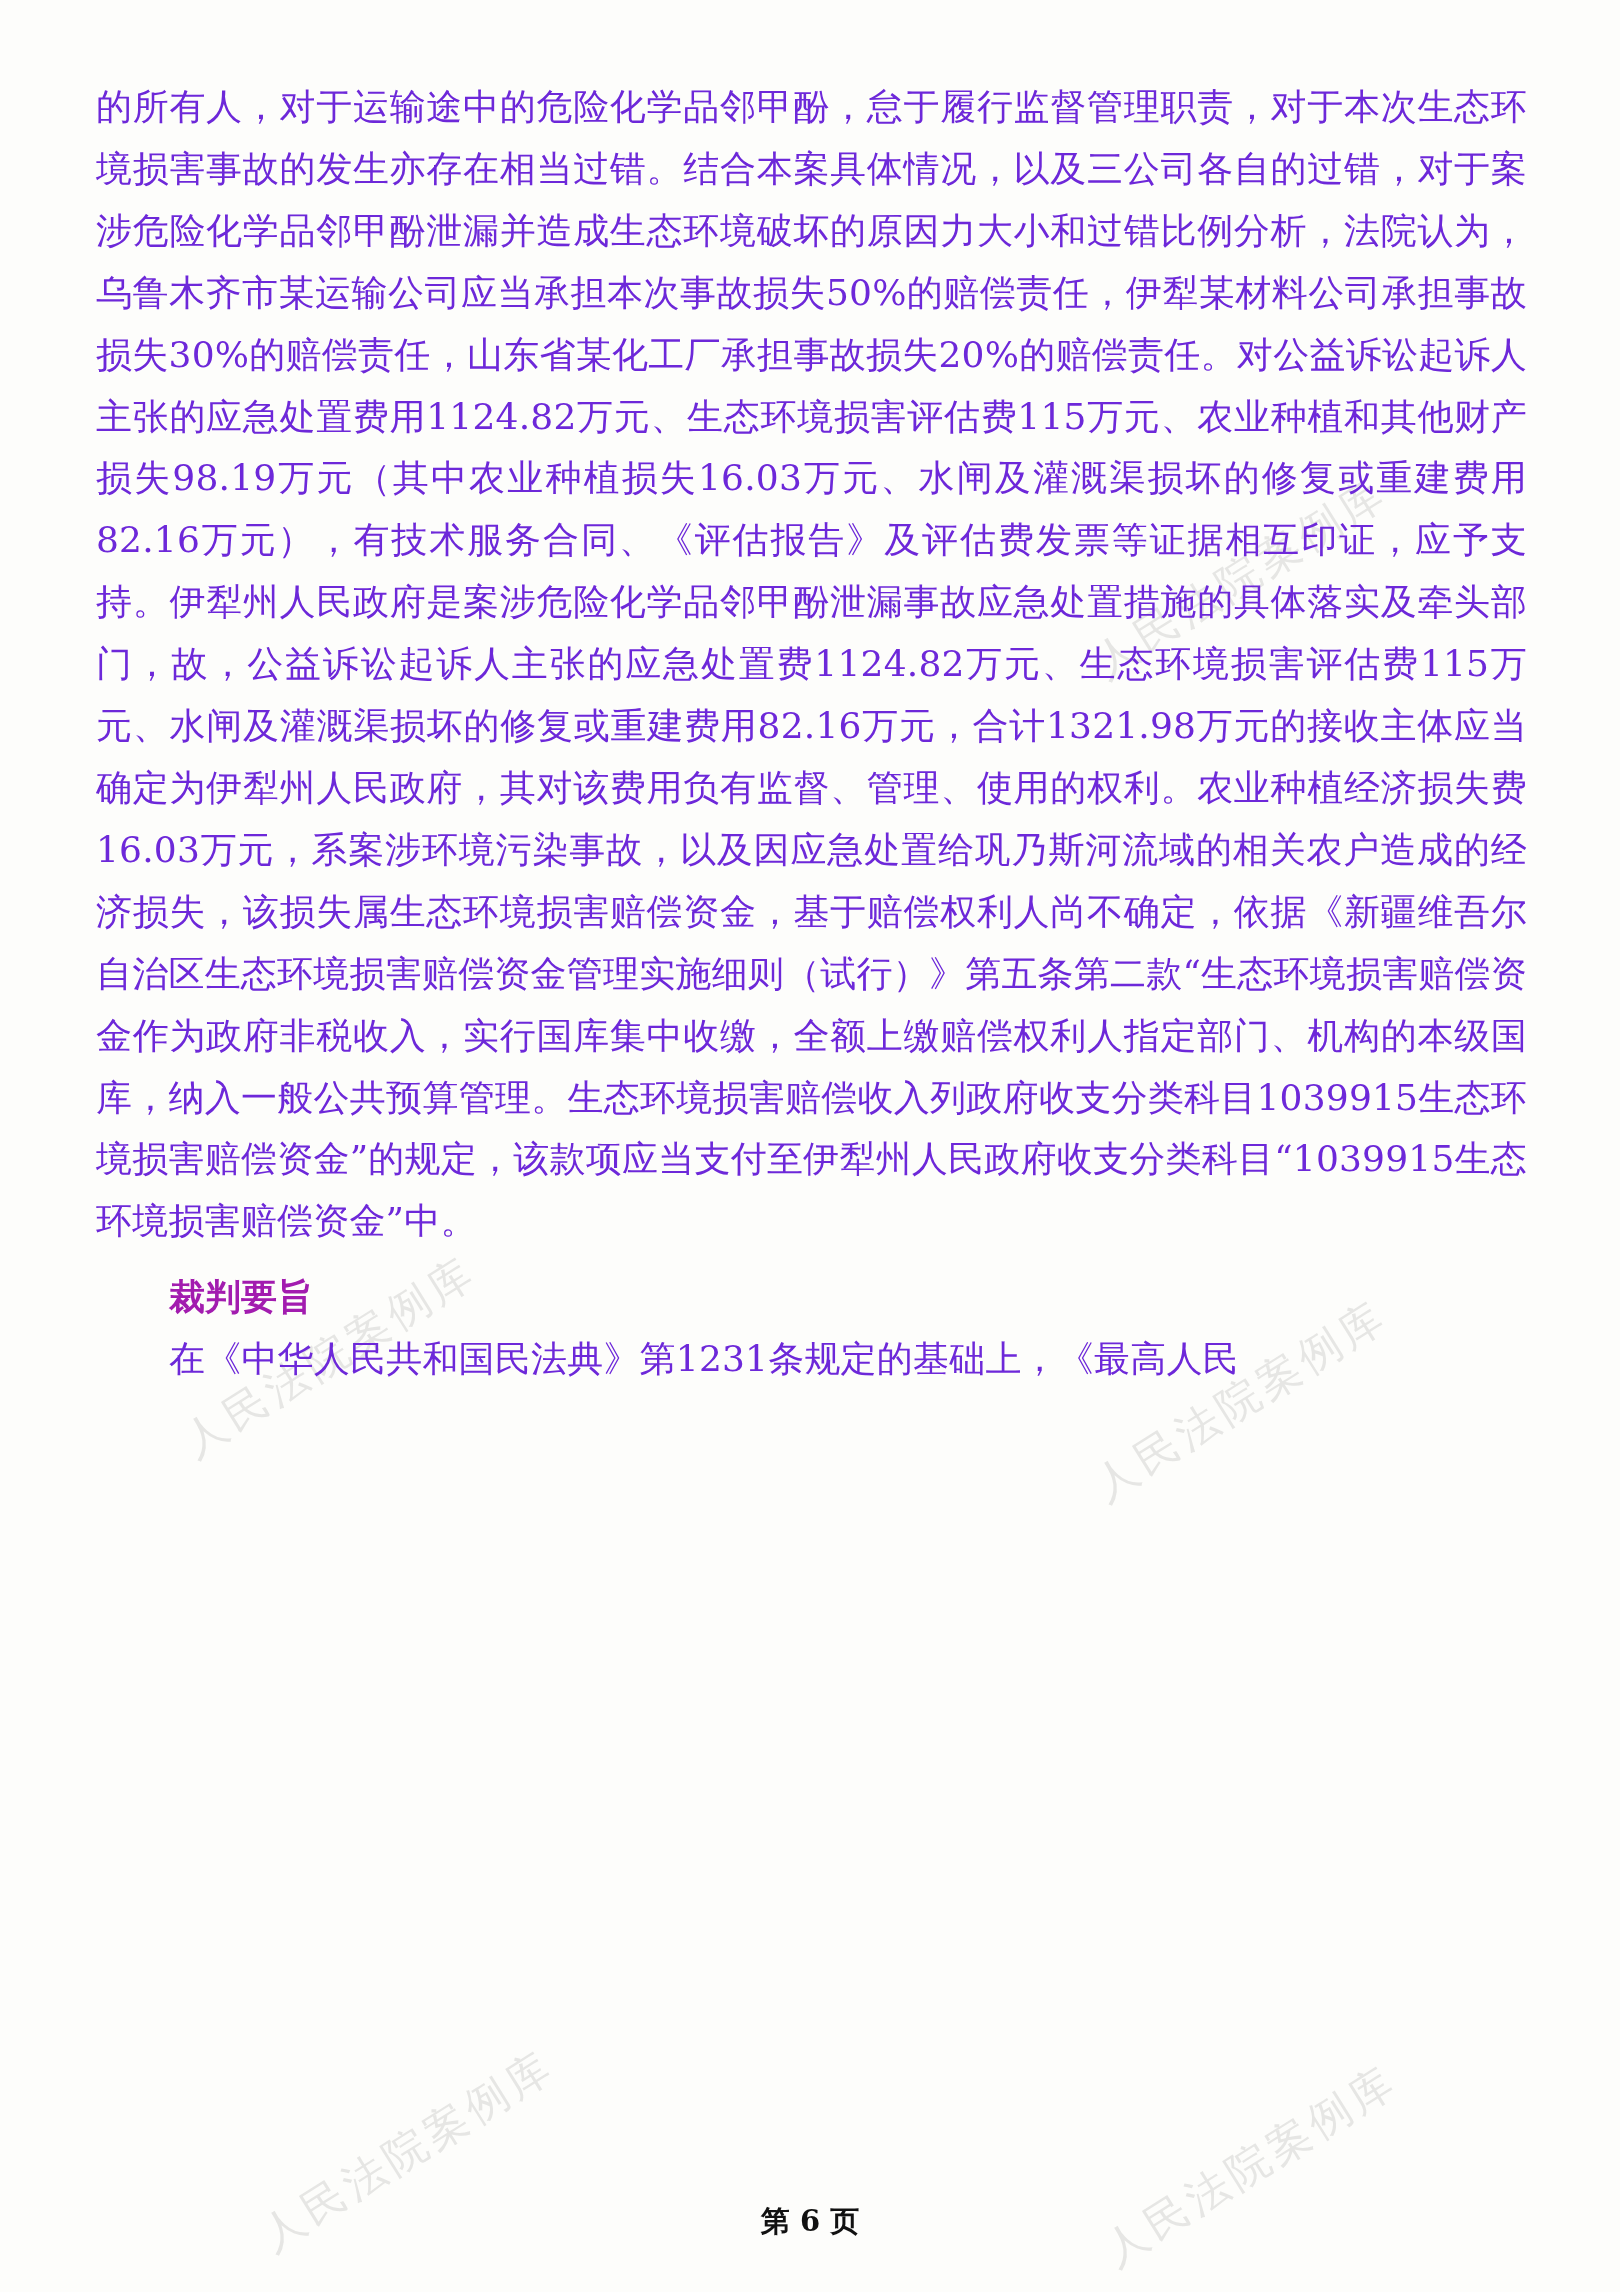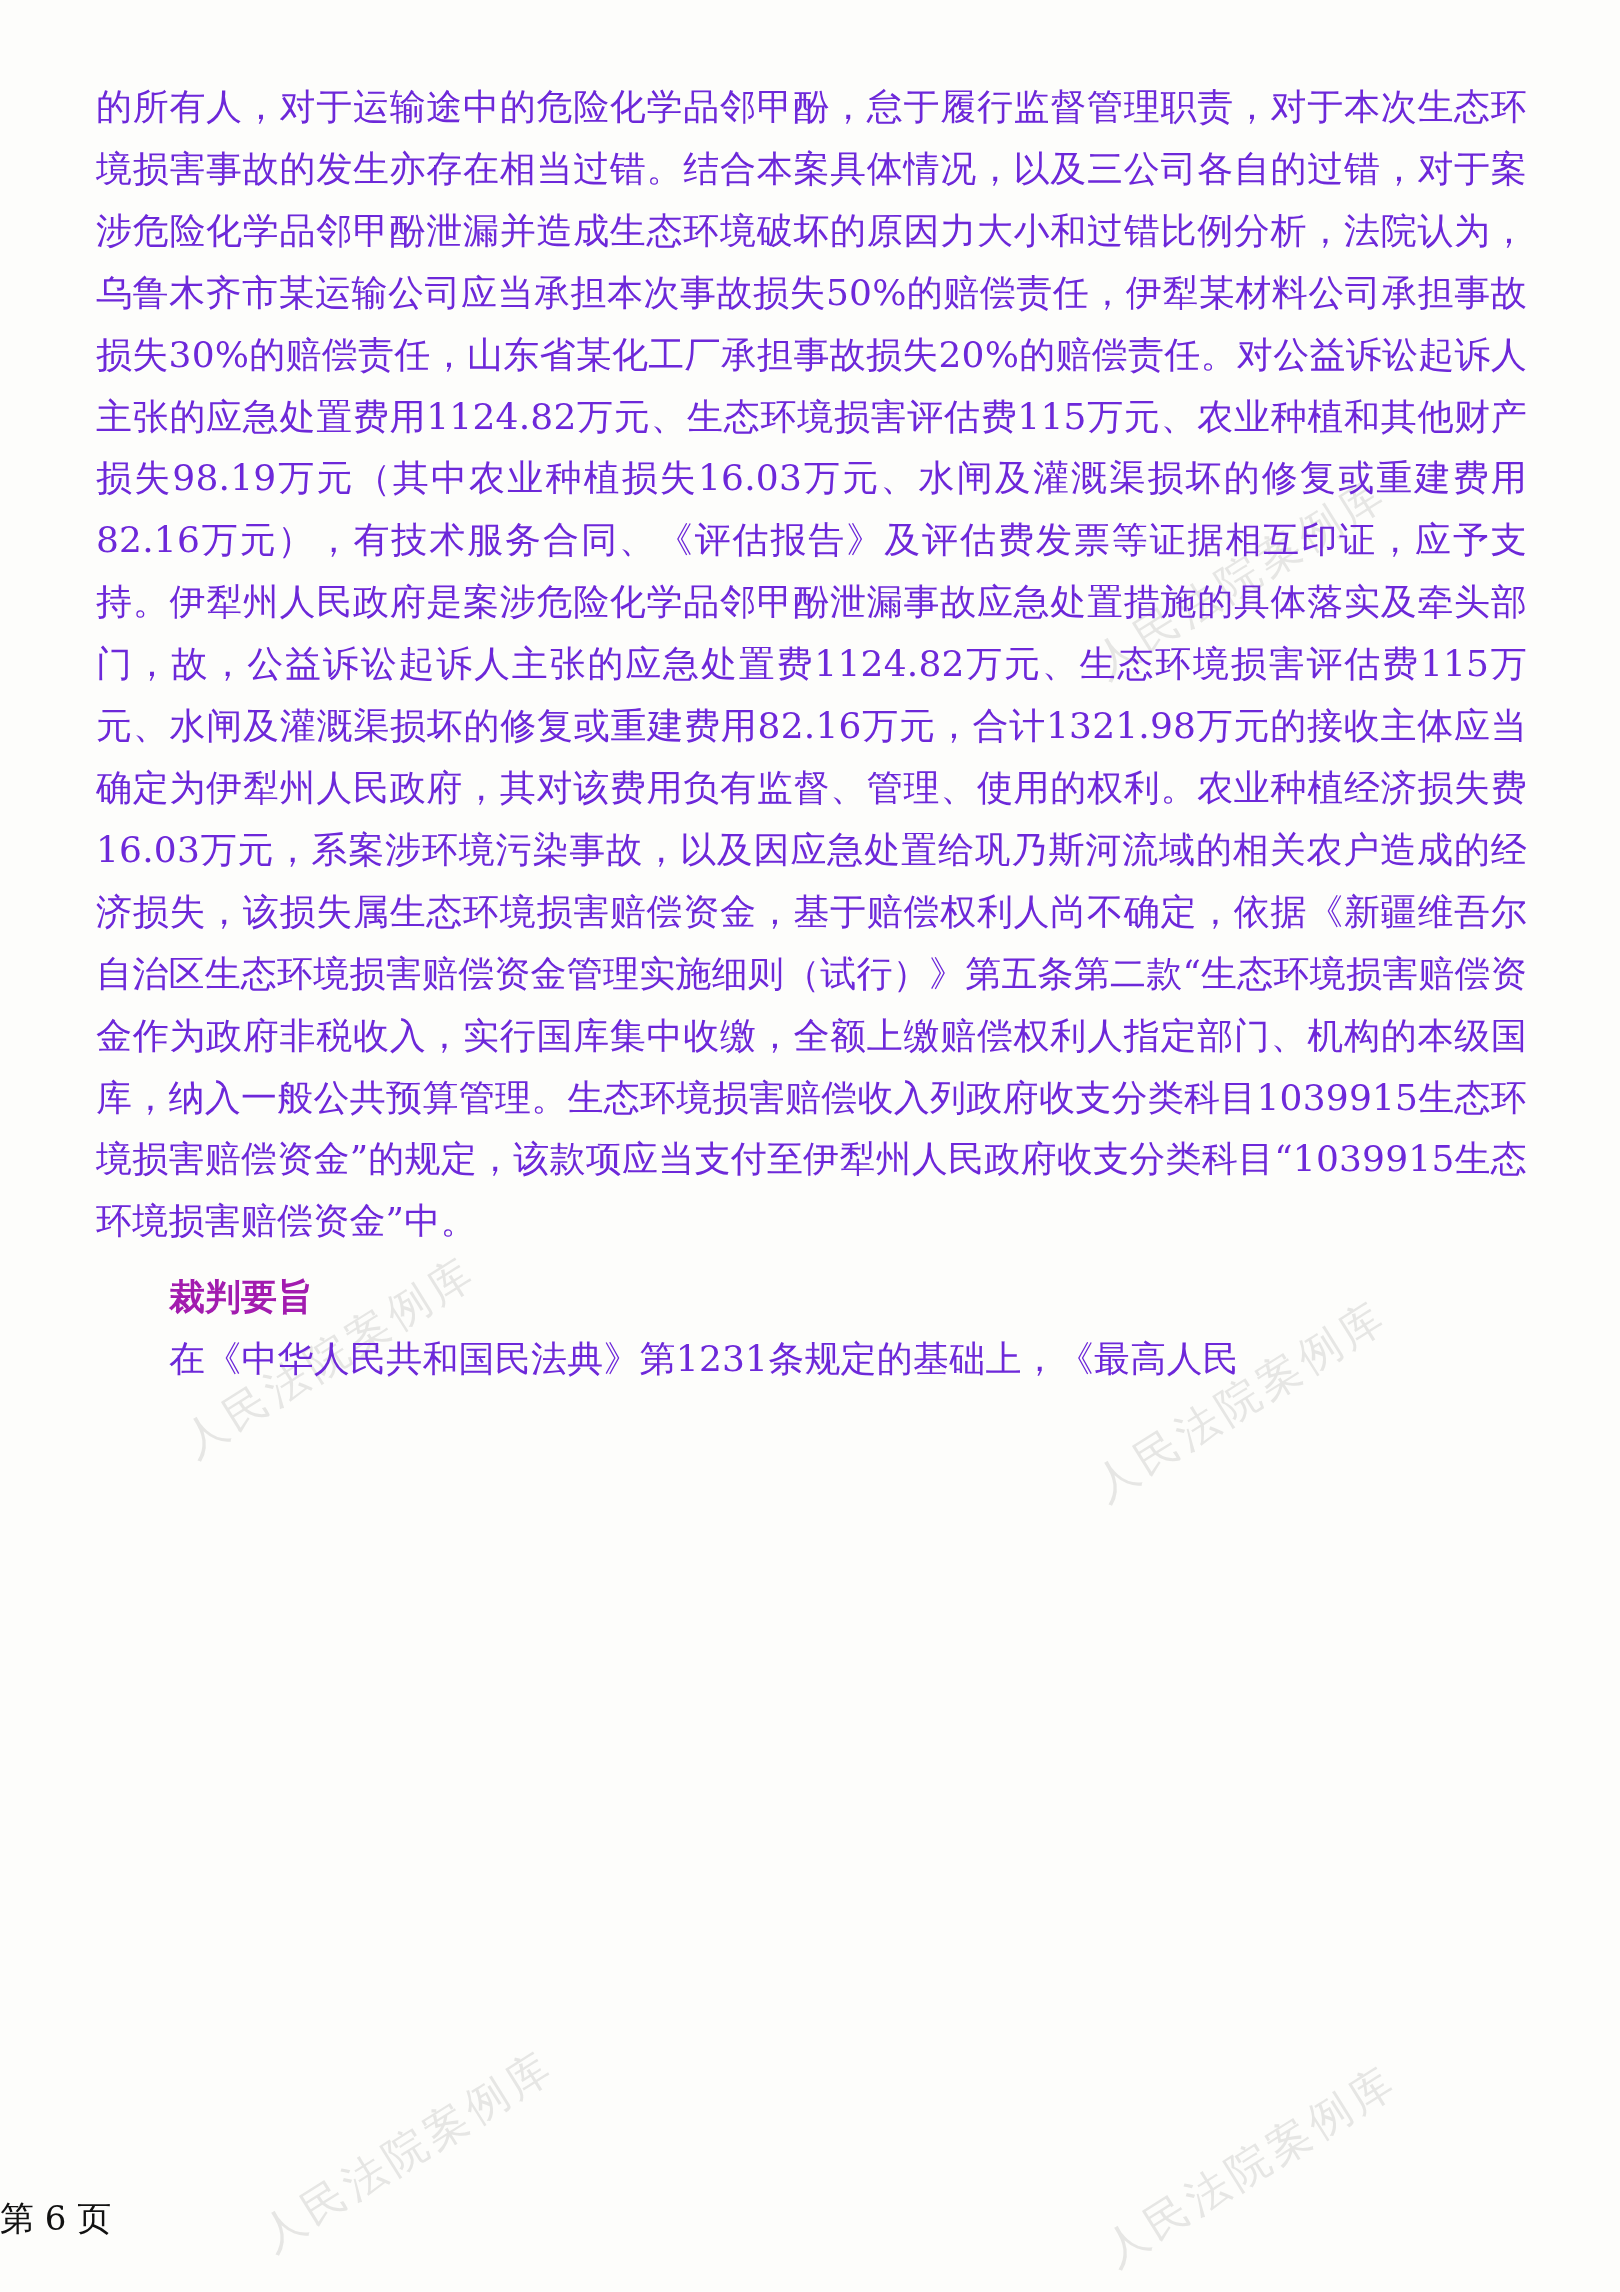--- a/index.html
+++ b/index.html
@@ -44,23 +44,25 @@
     color: #a21caf;
   }
   .para-indent {
     text-indent: 73px;
   }
   .footer {
     position: absolute;
     left: 0;
     right: 0;
     bottom: 51px;
-    font-size: 34px;
+    text-align: center;
+    font-size: 29px;
     color: #111111;
     font-family: "DejaVu Serif", "Liberation Serif", serif;
+    font-weight: bold;
   }
   
   .wm {
     position: absolute;
     font-family: "DejaVu Sans", "Liberation Sans", sans-serif;
     font-size: 43px;
     color: rgba(120, 120, 120, 0.17);
     letter-spacing: 4.9px;
     white-space: nowrap;
     transform: rotate(-32deg);

